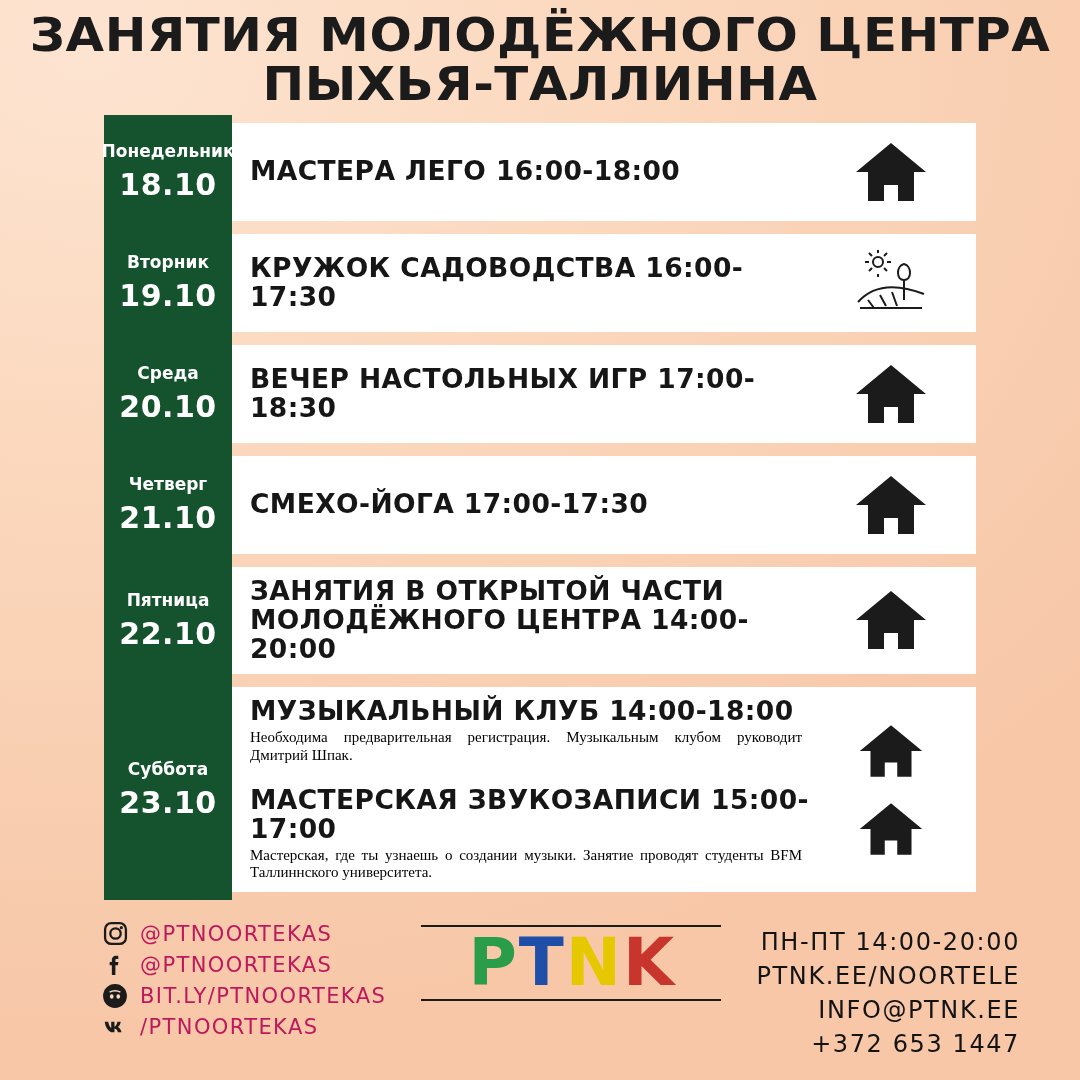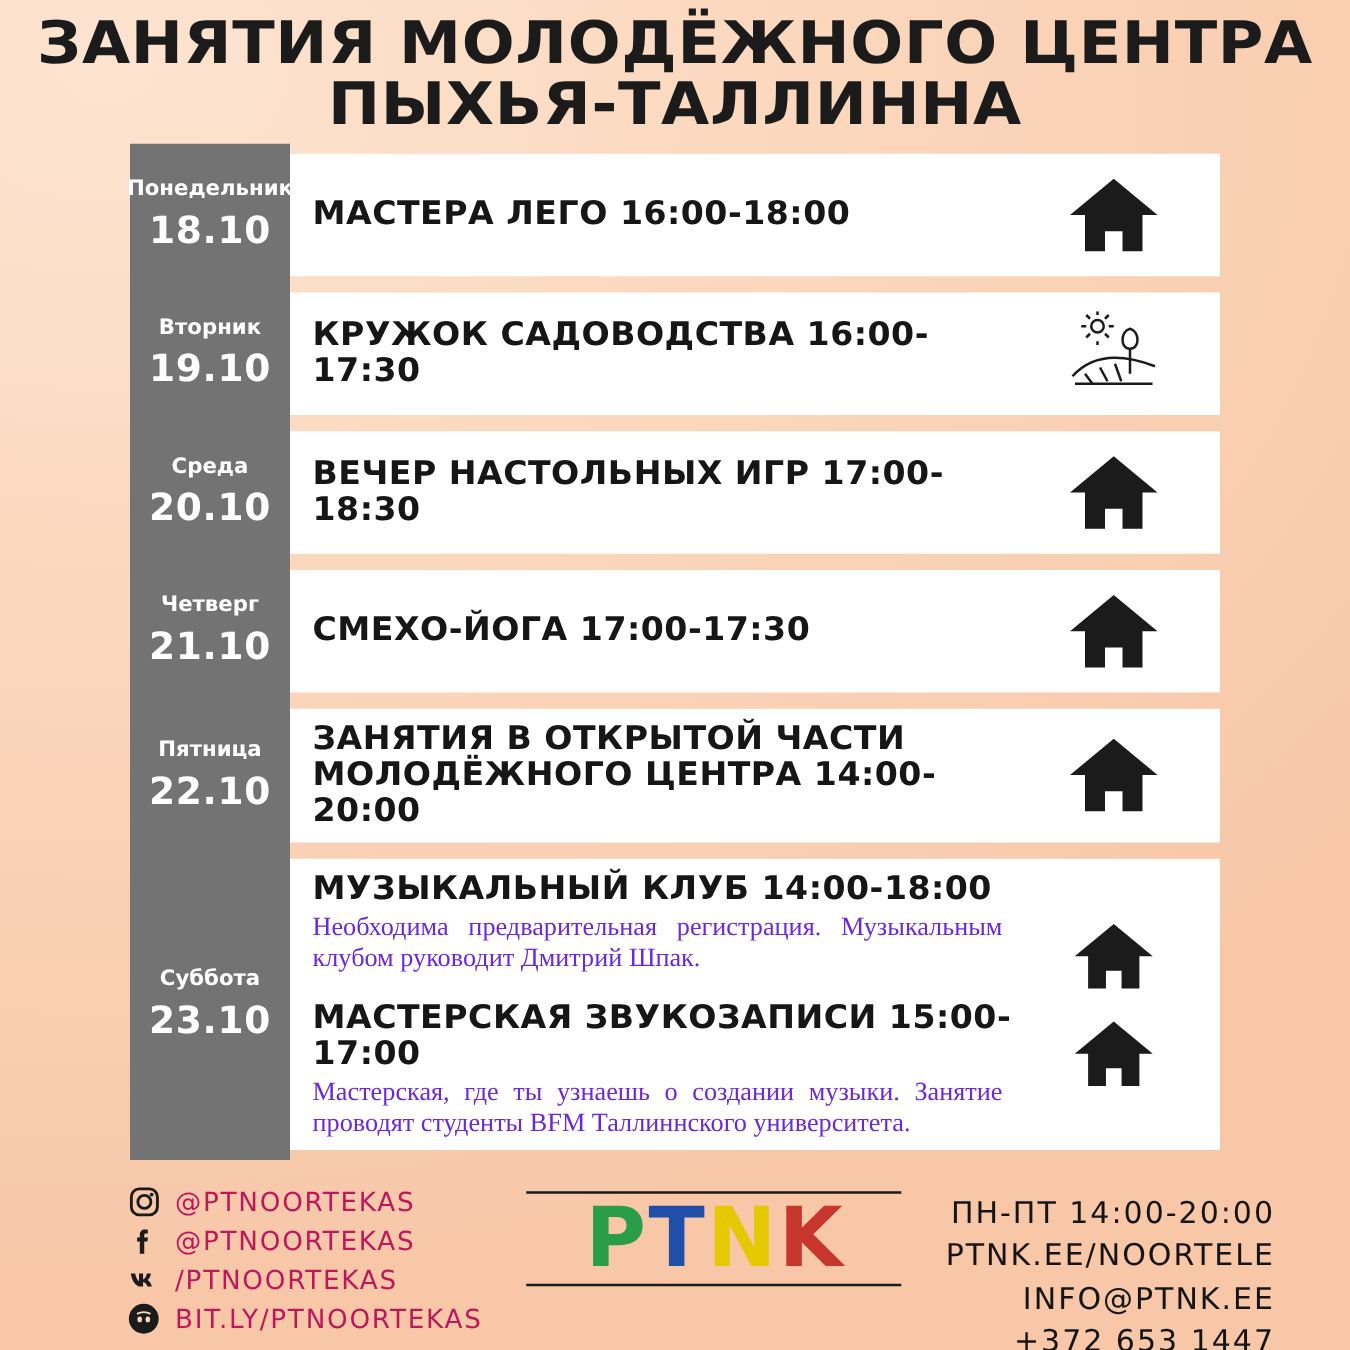--- a/index.html
+++ b/index.html
@@ -52,21 +52,21 @@
   }
   .row {
     display: flex;
     align-items: stretch;
     background: #ffffff;
     margin-bottom: 13px;
     min-height: 100px;
     position: relative;
   }
   .daybox {
-    background: #737373;
+    background: #14532d;
     color: #ffffff;
     width: 128px;
     flex: 0 0 128px;
     display: flex;
     flex-direction: column;
     justify-content: center;
     align-items: center;
     text-align: left;
     padding: 4px 0;
     margin-top: -8px;
@@ -99,22 +99,22 @@
     font-weight: bold;
     font-size: 26px;
     color: #161616;
     letter-spacing: 0.4px;
     line-height: 1.12;
     transform: scaleX(1.02);
     transform-origin: left center;
   }
   .ev-desc {
     font-family: "Liberation Serif", serif;
-    font-size: 21px;
-    color: #6d28d9;
+    font-size: 15px;
+    color: #000000;
     line-height: 1.18;
     margin-top: 3px;
     text-align: justify;
     max-width: 620px;
   }
   .ev-block + .ev-block { margin-top: 21px; }
 
   .iconcell {
     flex: 0 0 150px;
     display: flex;
@@ -365,36 +365,36 @@
           <svg width="25" height="25" viewBox="0 0 24 24">
             <path d="M14.5 3.5h-2.2c-2.3 0-3.8 1.6-3.8 4v2.1H6.4v3.1h2.1V22h3.4v-9.3h2.4l.5-3.1h-2.9V7.9c0-.9.3-1.3 1.2-1.3h1.7z" fill="#1b1b1b"></path>
           </svg>
         </span>
         <span class="social-text">@PTNOORTEKAS</span>
       </div>
 
       <div class="social-line">
         <span class="social-ico">
           <svg width="26" height="26" viewBox="0 0 24 24">
-            <path d="M2.5 7.2h3.2c.4 2.6 1.5 4.8 2.8 5.9V7.2h3v4.5c1.2-.4 2.4-2.2 2.8-4.5h3c-.3 2.3-1.4 4-2.5 4.8 1.2.7 2.6 2.2 3.2 4.8h-3.3c-.5-1.8-1.5-3-3.2-3.4v3.4H8.3c-3.2-1.6-5.3-5-5.8-9.6z" fill="#1b1b1b"></path>
-          </svg>
-        </span>
-        <span class="social-text">/PTNOORTEKAS</span>
-      </div>
-
-      <div class="social-line">
-        <span class="social-ico">
-          <svg width="26" height="26" viewBox="0 0 24 24">
             <circle cx="12" cy="12" r="11" fill="#1b1b1b"></circle>
             <ellipse cx="9" cy="12.5" rx="1.7" ry="2.1" fill="#fbd9bf"></ellipse>
             <ellipse cx="15" cy="12.5" rx="1.7" ry="2.1" fill="#fbd9bf"></ellipse>
             <path d="M7 8.4c1.6-.9 3.4-1.3 5-1.3s3.4.4 5 1.3" fill="none" stroke="#fbd9bf" stroke-width="1.3"></path>
           </svg>
         </span>
         <span class="social-text">BIT.LY/PTNOORTEKAS</span>
+      </div>
+
+      <div class="social-line">
+        <span class="social-ico">
+          <svg width="26" height="26" viewBox="0 0 24 24">
+            <path d="M2.5 7.2h3.2c.4 2.6 1.5 4.8 2.8 5.9V7.2h3v4.5c1.2-.4 2.4-2.2 2.8-4.5h3c-.3 2.3-1.4 4-2.5 4.8 1.2.7 2.6 2.2 3.2 4.8h-3.3c-.5-1.8-1.5-3-3.2-3.4v3.4H8.3c-3.2-1.6-5.3-5-5.8-9.6z" fill="#1b1b1b"></path>
+          </svg>
+        </span>
+        <span class="social-text">/PTNOORTEKAS</span>
       </div>
 
     </div>
 
     <div class="logo">
       <div class="logo-rule"></div>
       <div class="logo-letters">
         <span class="L-P">P</span>
         <span class="L-T">T</span>
         <span class="L-N">N</span>

